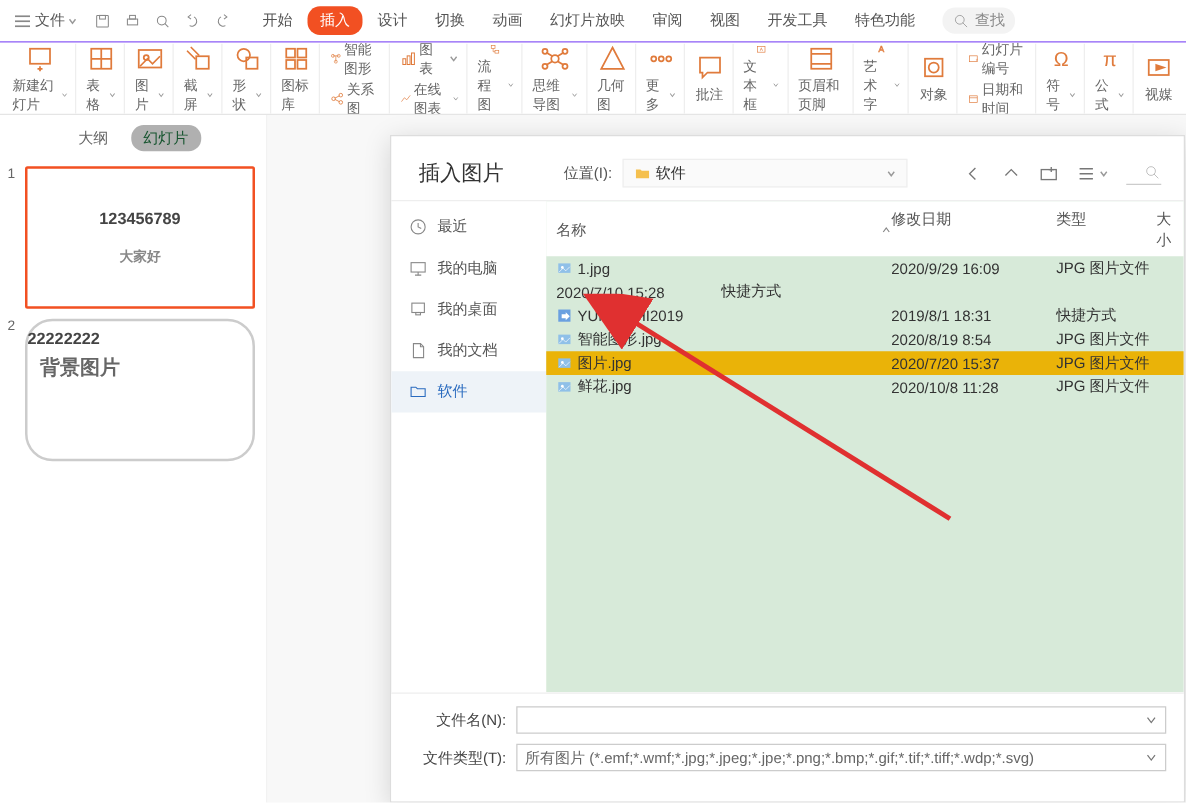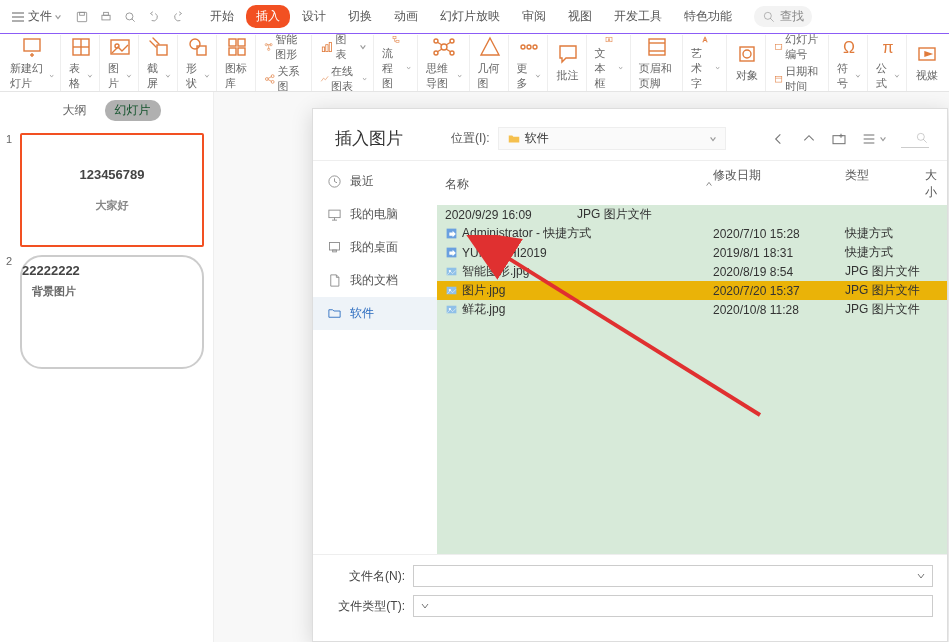--- a/index.html
+++ b/index.html
@@ -33,21 +33,21 @@
 .slidepanel { width: 214px; border-right: 1px solid #eee; background:#fff; }
 .panel-tabs { display:flex; justify-content:center; gap:8px; padding:8px 0;}
 .ptab { padding:2px 10px; border-radius:10px; color:#666;}
 .ptab.active{ background:#b0b0b0; color:#14532d;}
 .thumb-wrap{ display:flex; gap:4px; padding:4px 6px;}
 .thumb-idx{ width:10px; font-size:11px; color:#666;}
 .thumb { width:184px; height:114px; background:#fff; border:2px solid #ccc; border-radius:2px; display:flex; flex-direction:column; align-items:center; justify-content:center; gap:16px;font-weight:bold;}
 .thumb.sel{ border-color:#f25022;}
 .thumb .t-title{ font-size:13px; color:#444;}
 .thumb .t-sub{ font-size:11px; color:#888;}
-.thumb2-caption{ font-size:11px; color:#666; margin-top:0;}
+.thumb2-caption{ font-size:16px; color:#666; margin-top:0;}
 
 .canvas-area{ flex:1; background:#f8f8f8;}
 
 
 .dialog { position:absolute; left:312px; top:108px; width:636px; height:534px; background:#fff; border:1px solid #ddd; box-shadow:0 4px 20px rgba(0,0,0,0.15); display:flex; flex-direction:column;}
 .dlg-head{ display:flex; align-items:center; padding:18px 18px 10px 22px;}
 .dlg-title{ font-size:17px; color:#333; font-weight:500; width:116px;}
 .loc-row{ display:flex; align-items:center; gap:8px;}
 .loc-lbl{ color:#555;}
 .loc-val{ display:flex; align-items:center; gap:4px; background:#fafafa; padding:2px 8px; width:228px; border:1px solid #eee;}
@@ -535,32 +535,33 @@
             <svg class="sort-arrow" viewBox="0 0 10 10" style="margin-left:auto">
               <polyline points="2,7 5,3 8,7"></polyline>
             </svg>
           </div>
         <div class="col-date">修改日期</div>
         <div class="col-type">类型</div>
         <div class="col-size">大小</div>
       </div>
       <div class="files" id="file-list">
           <div class="frow">
+            <div class="fc-name">
+              <svg class="fic" viewBox="0 0 24 24">
+                <rect x="3" y="5" width="18" height="14" fill="#8fc0e8"></rect>
+                <circle cx="9" cy="11" r="2" fill="#fff"></circle>
+                <polyline points="4,18 10,12 14,16 20,10" stroke="#fff" fill="none"></polyline>
+              </svg>
+              <span>1.jpg</span>
+            </div>
             <div class="fc-date">2020/9/29 16:09</div>
             <div class="fc-type">JPG 图片文件</div>
             <div class="fc-size"></div>
           </div>
           <div class="frow">
-            <div class="fc-name">
-              <svg class="fic" viewBox="0 0 24 24">
-                <rect x="3" y="3" width="18" height="18" fill="#6aa0e0"></rect>
-                <polygon points="8,16 8,10 14,10 14,7 20,13 14,19 14,16" fill="#fff"></polygon>
-              </svg>
-              <span>Administrator - 快捷方式</span>
-            </div>
             <div class="fc-date">2020/7/10 15:28</div>
             <div class="fc-type">快捷方式</div>
             <div class="fc-size"></div>
           </div>
           <div class="frow">
             <div class="fc-name">
               <svg class="fic" viewBox="0 0 24 24">
                 <rect x="3" y="3" width="18" height="18" fill="#6aa0e0"></rect>
                 <polygon points="8,16 8,10 14,10 14,7 20,13 14,19 14,16" fill="#fff"></polygon>
               </svg>
@@ -618,20 +619,21 @@
       <div class="foot-inp">
         <span></span>
         <svg class="dd" viewBox="0 0 10 10">
             <polyline points="2,3 5,7 8,3"></polyline>
           </svg>
       </div>
     </div>
     <div class="foot-row">
       <div class="foot-lbl">文件类型(T):</div>
       <div class="foot-inp">
+        <span style="color:#666;">所有图片 (*.emf;*.wmf;*.jpg;*.jpeg;*.jpe;*.png;*.bmp;*.gif;*.tif;*.tiff;*.wdp;*.svg)</span>
         <svg class="dd" viewBox="0 0 10 10">
             <polyline points="2,3 5,7 8,3"></polyline>
           </svg>
       </div>
     </div>
   </div>
 </div>
 
 <svg class="arrow-svg" viewBox="0 0 340 190">
   <defs>

